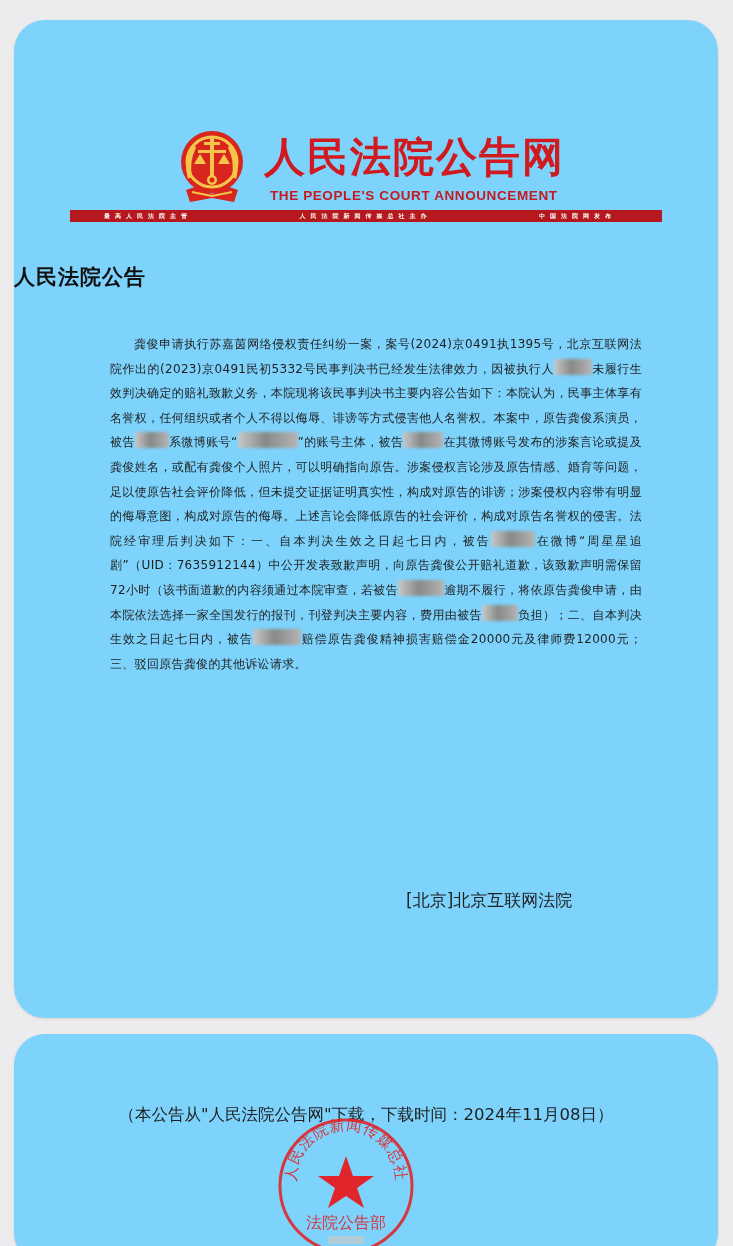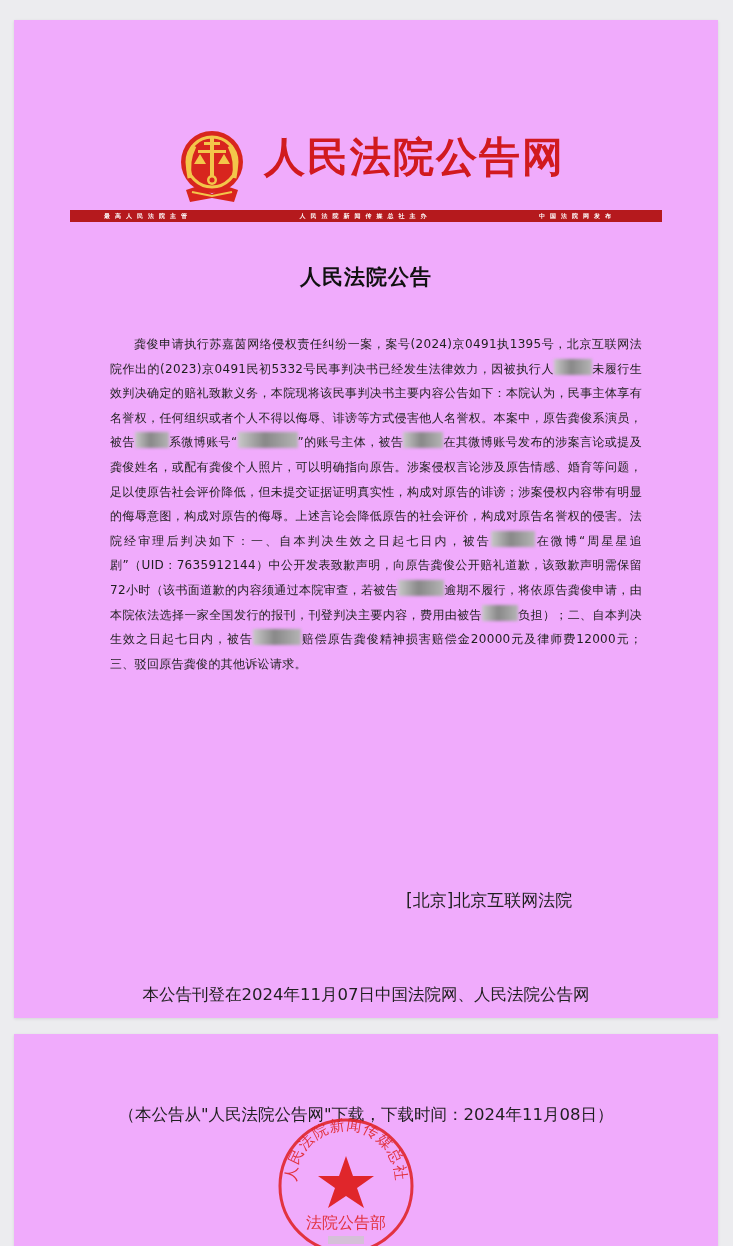--- a/index.html
+++ b/index.html
@@ -12,22 +12,23 @@
     background: #ececef;
     overflow: hidden;
     position: relative;
     font-family: "DejaVu Sans", "Liberation Sans", sans-serif;
     color: #1a1a1a;
   }
   .card {
     position: absolute;
     left: 14px;
     width: 704px;
-    background: #f0abfc;
+    background: #7dd3fc;
     box-shadow: 0 1px 3px rgba(0,0,0,0.10);
+    border-radius: 31px;
   }
   .card-main {
     top: 20px;
     height: 998px;
   }
   .card-footer {
     top: 1034px;
     height: 230px;
   }
 
@@ -87,21 +88,21 @@
     white-space: nowrap;
     overflow: hidden;
   }
 
   
   .doc-title {
     position: absolute;
     left: 0;
     width: 704px;
     top: 243px;
-    text-align: center;
+    text-align: left;
     font-size: 21px;
     font-weight: bold;
     color: #111;
     letter-spacing: 1px;
   }
 
   
   .doc-body {
     position: absolute;
     left: 96px;
@@ -174,36 +175,36 @@
       <rect x="24" y="14" width="16" height="3" fill="#f3c64a"></rect>
       <rect x="18" y="22" width="28" height="3" fill="#f3c64a"></rect>
       <path d="M14 36 L20 26 L26 36 Z" fill="#f3c64a"></path>
       <path d="M38 36 L44 26 L50 36 Z" fill="#f3c64a"></path>
       <circle cx="32" cy="52" r="5" fill="#f3c64a"></circle>
       <circle cx="32" cy="52" r="2.5" fill="#d8251e"></circle>
       <path d="M6 62 L18 58 L32 66 L46 58 L58 62 L54 74 L32 70 L10 74 Z" fill="#d8251e"></path>
       <path d="M12 64 L32 68 L52 64" stroke="#f3c64a" stroke-width="2" fill="none"></path>
     </svg>
     <div class="brand-cn">人民法院公告网</div>
+    <div class="brand-en">THE PEOPLE'S COURT ANNOUNCEMENT</div>
   </div>
 
   <div class="ribbon">
     <span>最高人民法院主管</span>
     <span>人民法院新闻传媒总社主办</span>
     <span>中国法院网发布</span>
   </div>
 
   <div class="doc-title">人民法院公告</div>
 
   <div class="doc-body">
     <span>龚俊申请执行苏嘉茵网络侵权责任纠纷一案，案号(2024)京0491执1395号，北京互联网法院作出的(2023)京0491民初5332号民事判决书已经发生法律效力，因被执行人</span><span class="redact" style="width:38px"></span><span>未履行生效判决确定的赔礼致歉义务，本院现将该民事判决书主要内容公告如下：本院认为，民事主体享有名誉权，任何组织或者个人不得以侮辱、诽谤等方式侵害他人名誉权。本案中，原告龚俊系演员，被告</span><span class="redact" style="width:34px"></span><span>系微博账号“</span><span class="redact" style="width:60px"></span><span>”的账号主体，被告</span><span class="redact" style="width:40px"></span><span>在其微博账号发布的涉案言论或提及龚俊姓名，或配有龚俊个人照片，可以明确指向原告。涉案侵权言论涉及原告情感、婚育等问题，足以使原告社会评价降低，但未提交证据证明真实性，构成对原告的诽谤；涉案侵权内容带有明显的侮辱意图，构成对原告的侮辱。上述言论会降低原告的社会评价，构成对原告名誉权的侵害。法院经审理后判决如下：一、自本判决生效之日起七日内，被告</span><span class="redact" style="width:44px"></span><span>在微博“周星星追剧”（UID：7635912144）中公开发表致歉声明，向原告龚俊公开赔礼道歉，该致歉声明需保留72小时（该书面道歉的内容须通过本院审查，若被告</span><span class="redact" style="width:46px"></span><span>逾期不履行，将依原告龚俊申请，由本院依法选择一家全国发行的报刊，刊登判决主要内容，费用由被告</span><span class="redact" style="width:36px"></span><span>负担）；二、自本判决生效之日起七日内，被告</span><span class="redact" style="width:48px"></span><span>赔偿原告龚俊精神损害赔偿金20000元及律师费12000元；三、驳回原告龚俊的其他诉讼请求。</span>
   </div>
 
   <div class="signature">[北京]北京互联网法院</div>
-  <div class="publish-note">本公告刊登在2024年11月07日中国法院网、人民法院公告网</div>
 </div>
 
 <div class="card card-footer">
   <div class="download-note">（本公告从"人民法院公告网"下载，下载时间：2024年11月08日）</div>
 
   <svg class="seal" viewBox="0 0 140 140">
     <defs>
       <path id="sealArc" d="M 22 78 A 50 50 0 1 1 118 78"></path>
     </defs>
     <circle cx="70" cy="70" r="66" fill="none" stroke="#e0262b" stroke-width="3" opacity="0.9"></circle>

